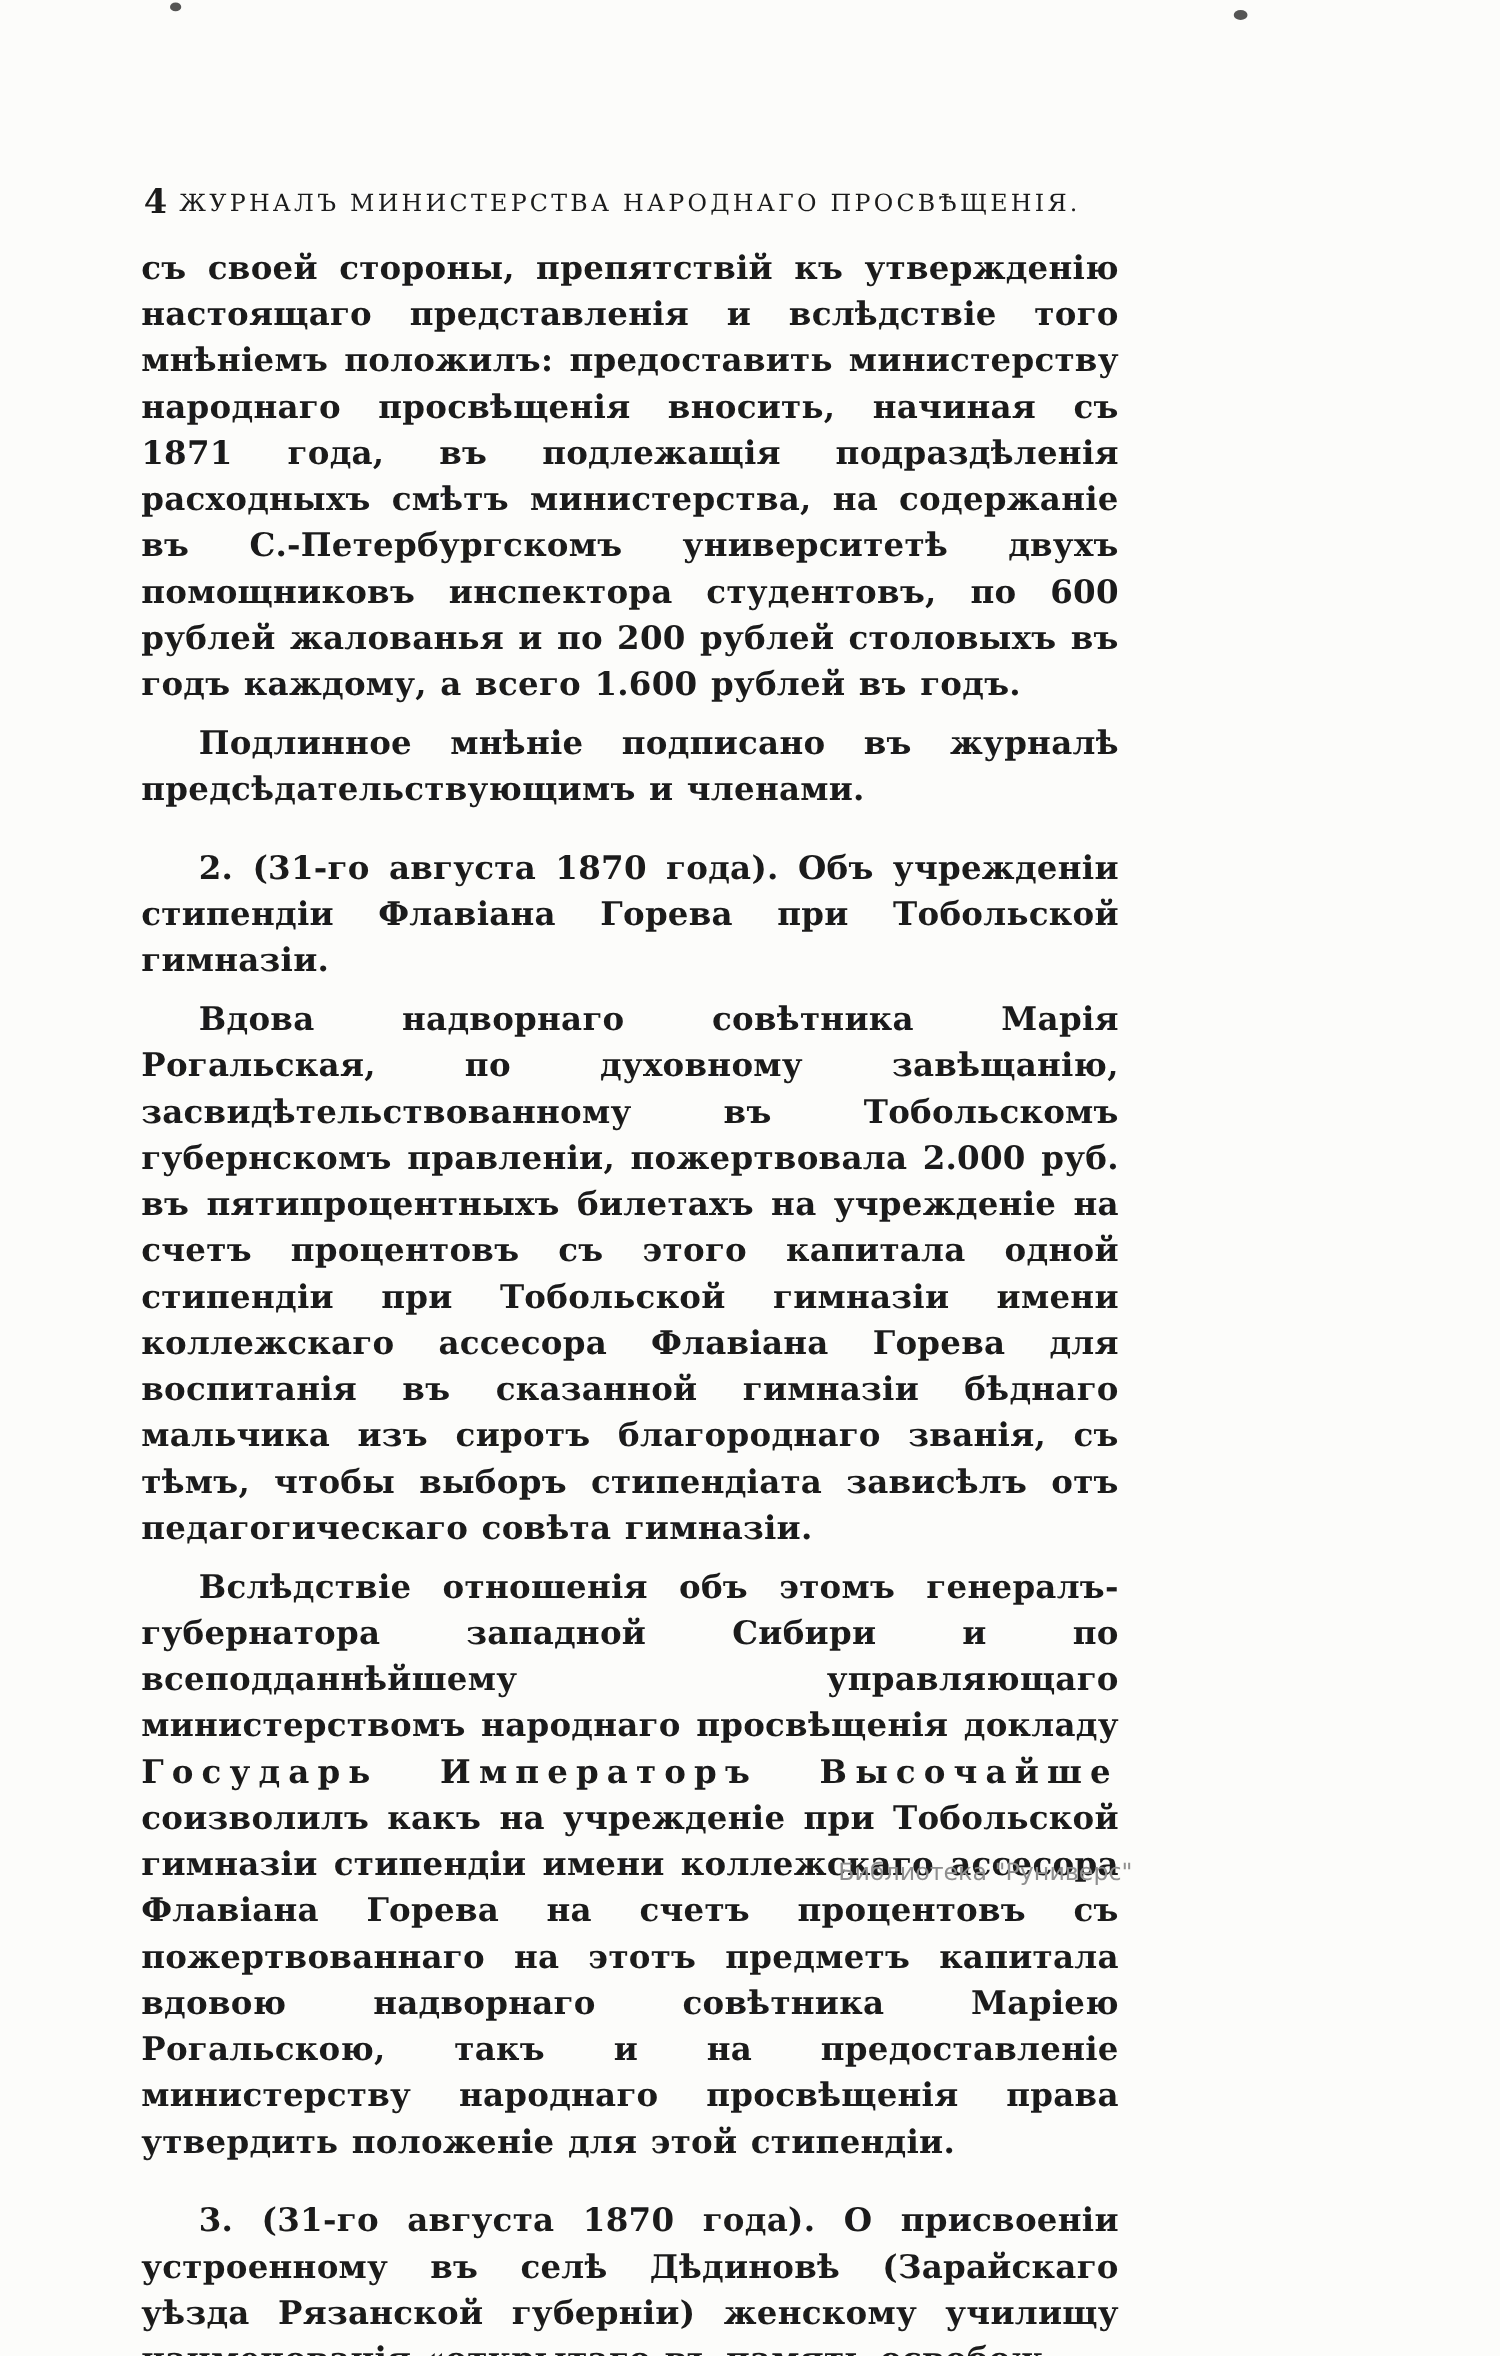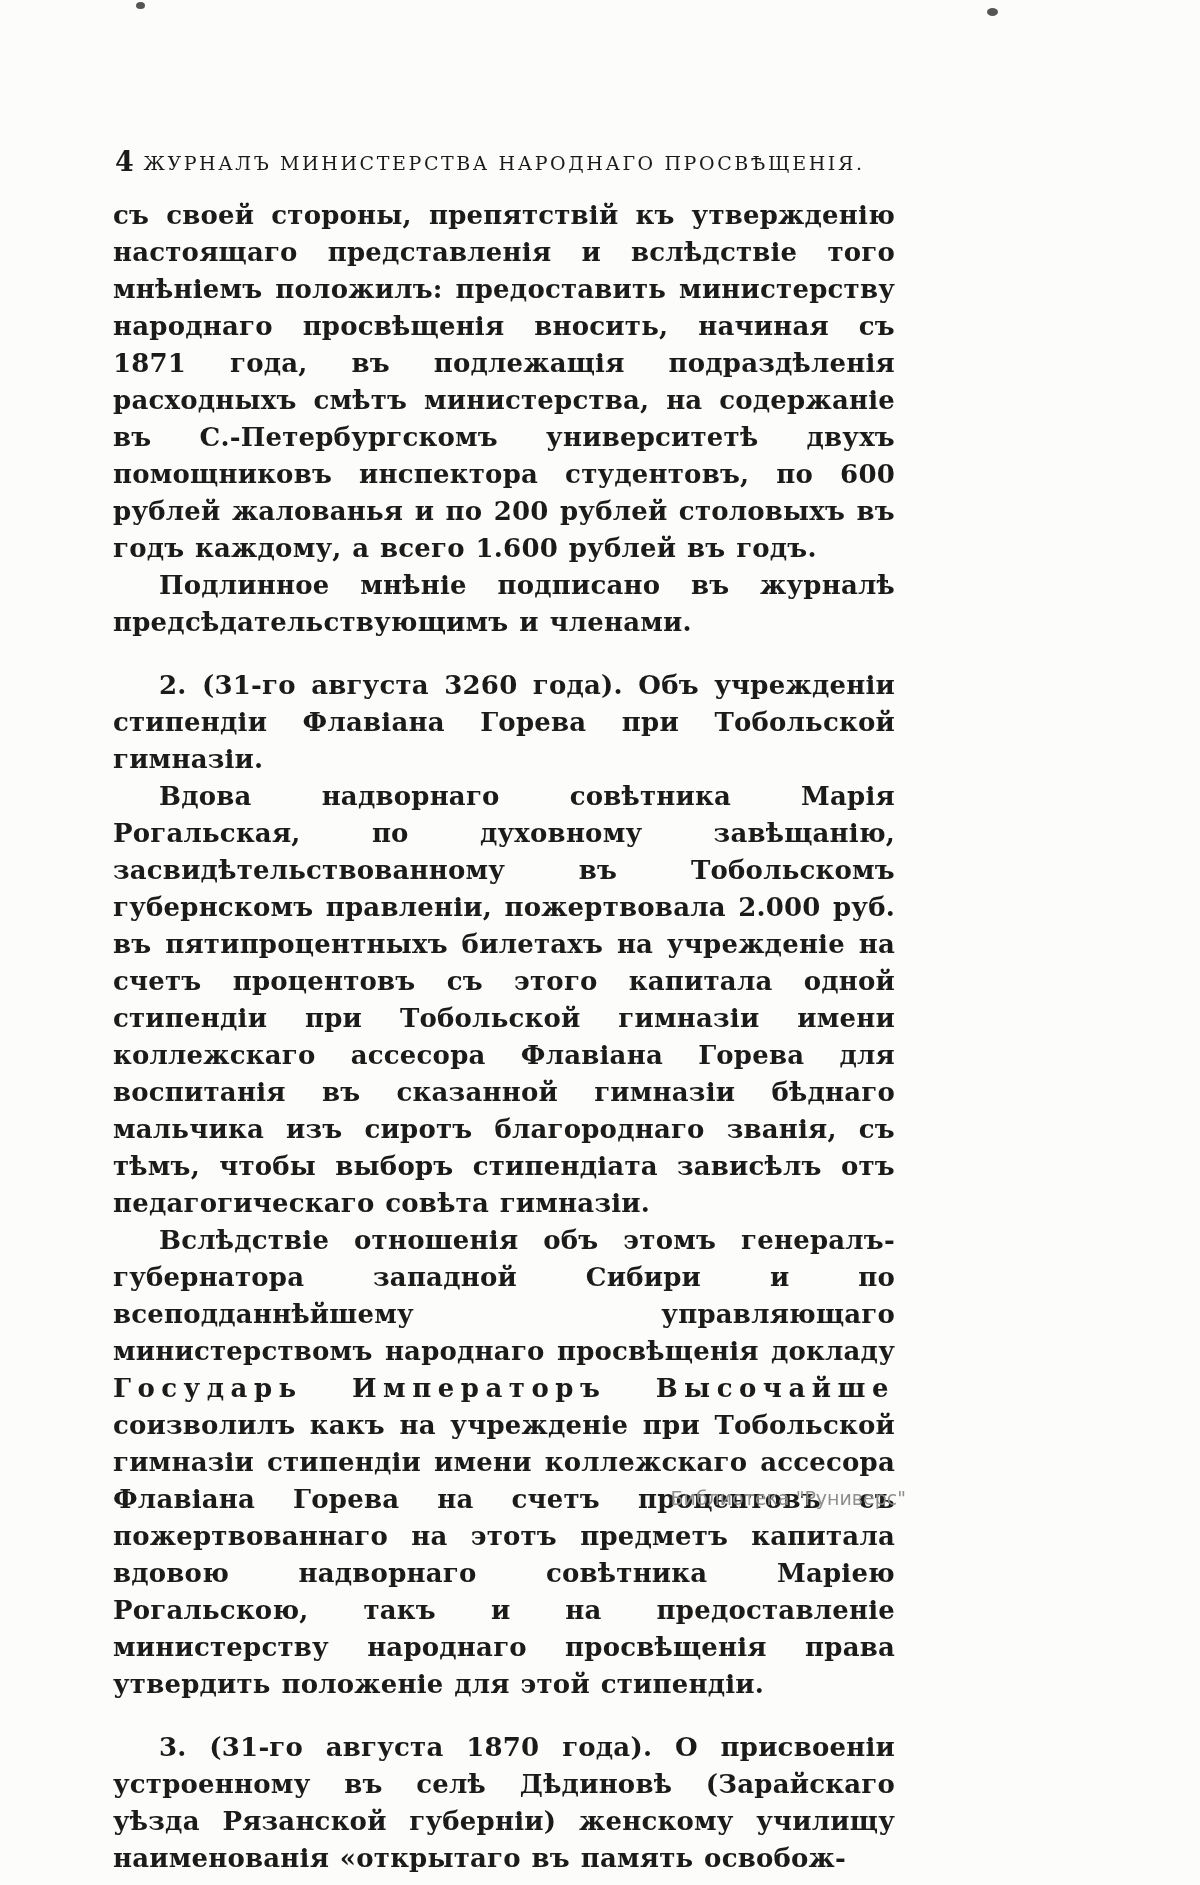--- a/index.html
+++ b/index.html
@@ -63,21 +63,21 @@
     line-height: 37px;
     text-align: justify;
     letter-spacing: 0.2px;
     word-spacing: 1.5px;
   }
   .block {
     margin: 0;
     text-indent: 46px;
   }
   .block.continuation { text-indent: 0; }
-  .block + .block { }
+  .block + .block { margin-top: 10px; }
   .block.heading { margin-top: 26px; }
   .seg-normal { }
   .seg-italic { }
   .seg-spaced { letter-spacing: 6.5px; }
 
   .watermark {
     position: absolute;
     top: 1487px;
     left: 0;
     width: 906px;
@@ -96,21 +96,21 @@
   <span class="speck s2"></span>
 
   <div class="header">
     <span class="page-num">4</span>
     <span class="journal-title">ЖУРНАЛЪ МИНИСТЕРСТВА НАРОДНАГО ПРОСВѢЩЕНІЯ.</span>
   </div>
 
   <div class="body-text">
       <p class="block continuation"><span class="seg-normal">съ своей стороны, препятствій къ утвержденію настоящаго представленія и вслѣдствіе того </span><span class="seg-italic">мнѣніемъ положилъ:</span><span class="seg-normal"> предоставить министерству народнаго просвѣщенія вносить, начиная съ 1871 года, въ подлежащія подраздѣленія расходныхъ смѣтъ министерства, на содержаніе въ С.-Петербургскомъ университетѣ двухъ помощниковъ инспектора студентовъ, по 600 рублей жалованья и по 200 рублей столовыхъ въ годъ каждому, а всего 1.600 рублей въ годъ.</span></p>
       <p class="block paragraph"><span class="seg-normal">Подлинное мнѣніе подписано въ журналѣ предсѣдательствующимъ и членами.</span></p>
-      <p class="block heading"><span class="seg-normal">2. (31-го августа 3260 года). </span><span class="seg-italic">Объ учрежденіи стипендіи Флавіана Горева при Тобольской гимназіи.</span></p>
+      <p class="block heading"><span class="seg-normal">2. (31-го августа 1870 года). </span><span class="seg-italic">Объ учрежденіи стипендіи Флавіана Горева при Тобольской гимназіи.</span></p>
       <p class="block paragraph"><span class="seg-normal">Вдова надворнаго совѣтника Марія Рогальская, по духовному завѣщанію, засвидѣтельствованному въ Тобольскомъ губернскомъ правленіи, пожертвовала 2.000 руб. въ пятипроцентныхъ билетахъ на учрежденіе на счетъ процентовъ съ этого капитала одной стипендіи при Тобольской гимназіи имени коллежскаго ассесора Флавіана Горева для воспитанія въ сказанной гимназіи бѣднаго мальчика изъ сиротъ благороднаго званія, съ тѣмъ, чтобы выборъ стипендіата зависѣлъ отъ педагогическаго совѣта гимназіи.</span></p>
       <p class="block paragraph"><span class="seg-normal">Вслѣдствіе отношенія объ этомъ генералъ-губернатора западной Сибири и по всеподданнѣйшему управляющаго министерствомъ народнаго просвѣщенія докладу </span><span class="seg-spaced">Государь Императоръ Высочайше</span><span class="seg-normal"> соизволилъ какъ на учрежденіе при Тобольской гимназіи стипендіи имени коллежскаго ассесора Флавіана Горева на счетъ процентовъ съ пожертвованнаго на этотъ предметъ капитала вдовою надворнаго совѣтника Маріею Рогальскою, такъ и на предоставленіе министерству народнаго просвѣщенія права утвердить положеніе для этой стипендіи.</span></p>
       <p class="block heading"><span class="seg-normal">3. (31-го августа 1870 года). </span><span class="seg-italic">О присвоеніи устроенному въ селѣ Дѣдиновѣ (Зарайскаго уѣзда Рязанской губерніи) женскому училищу наименованія «открытаго въ память освобож-</span></p>
     </div>
 
   <div class="watermark">Библиотека "Руниверс"</div>
 
 </div>
 
 </body></html>

